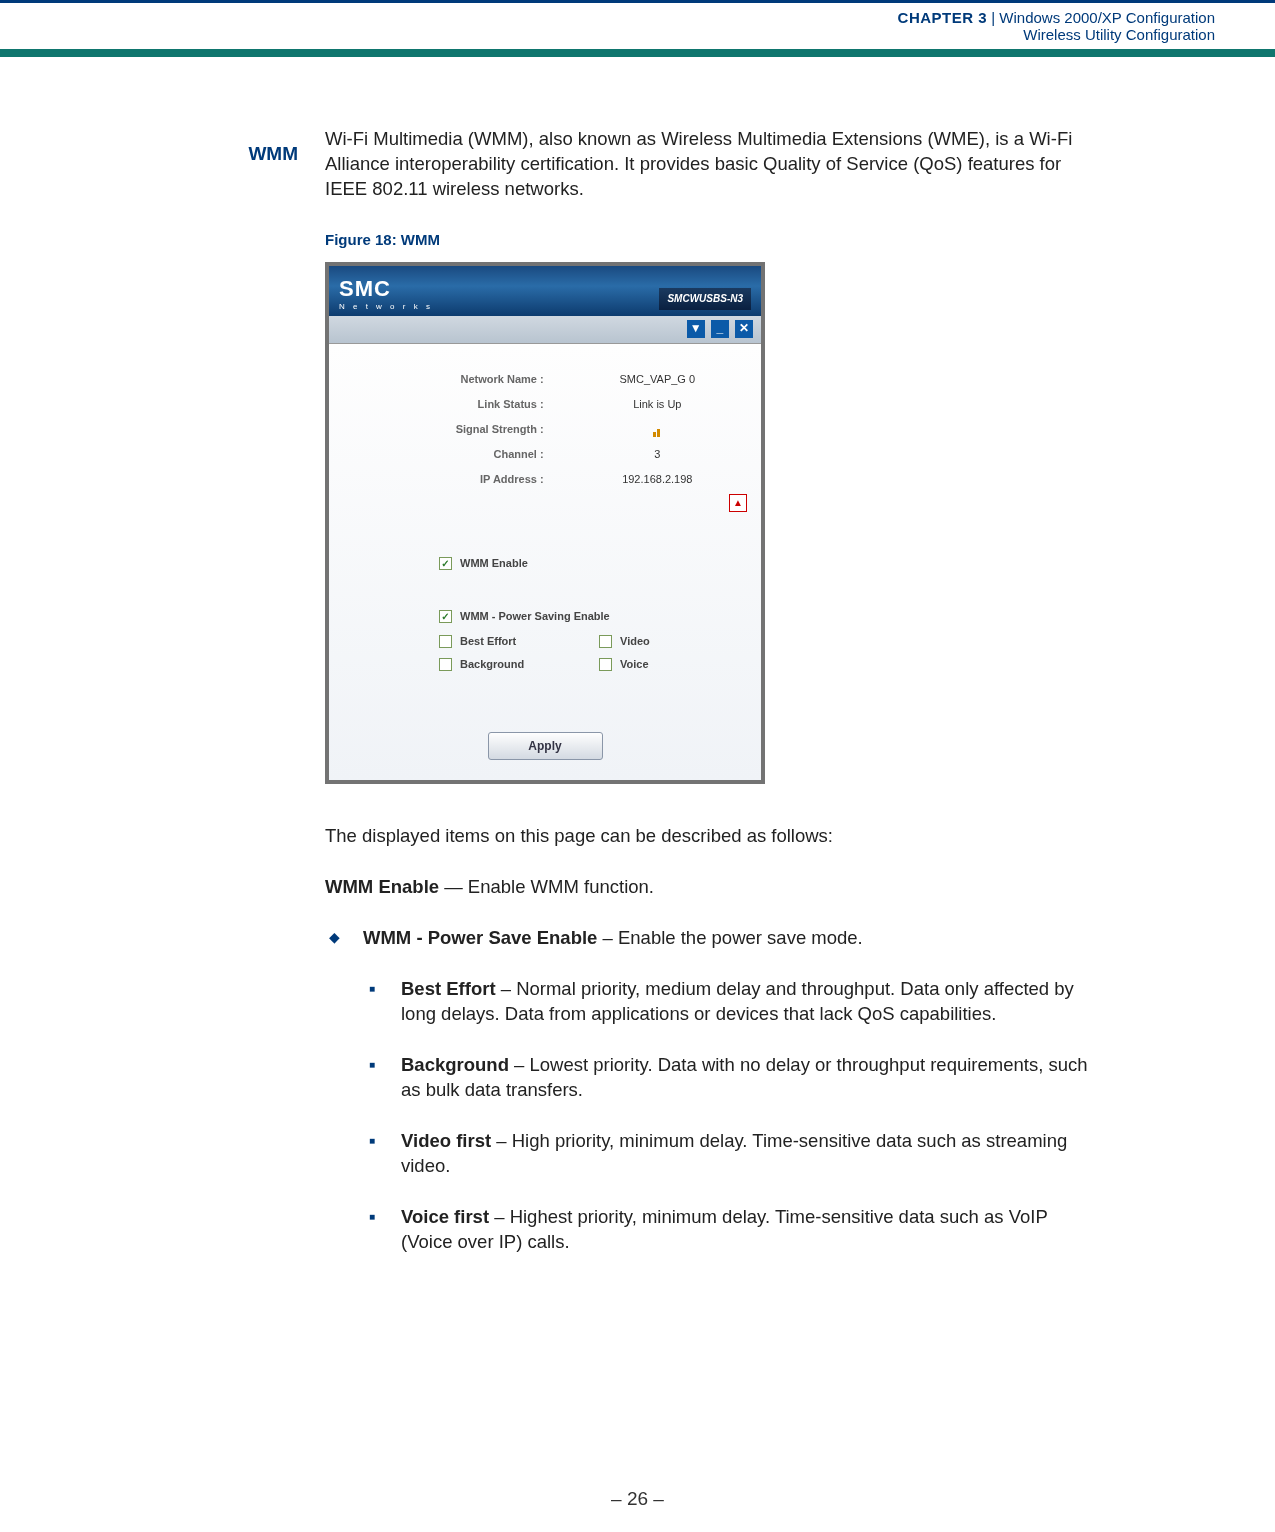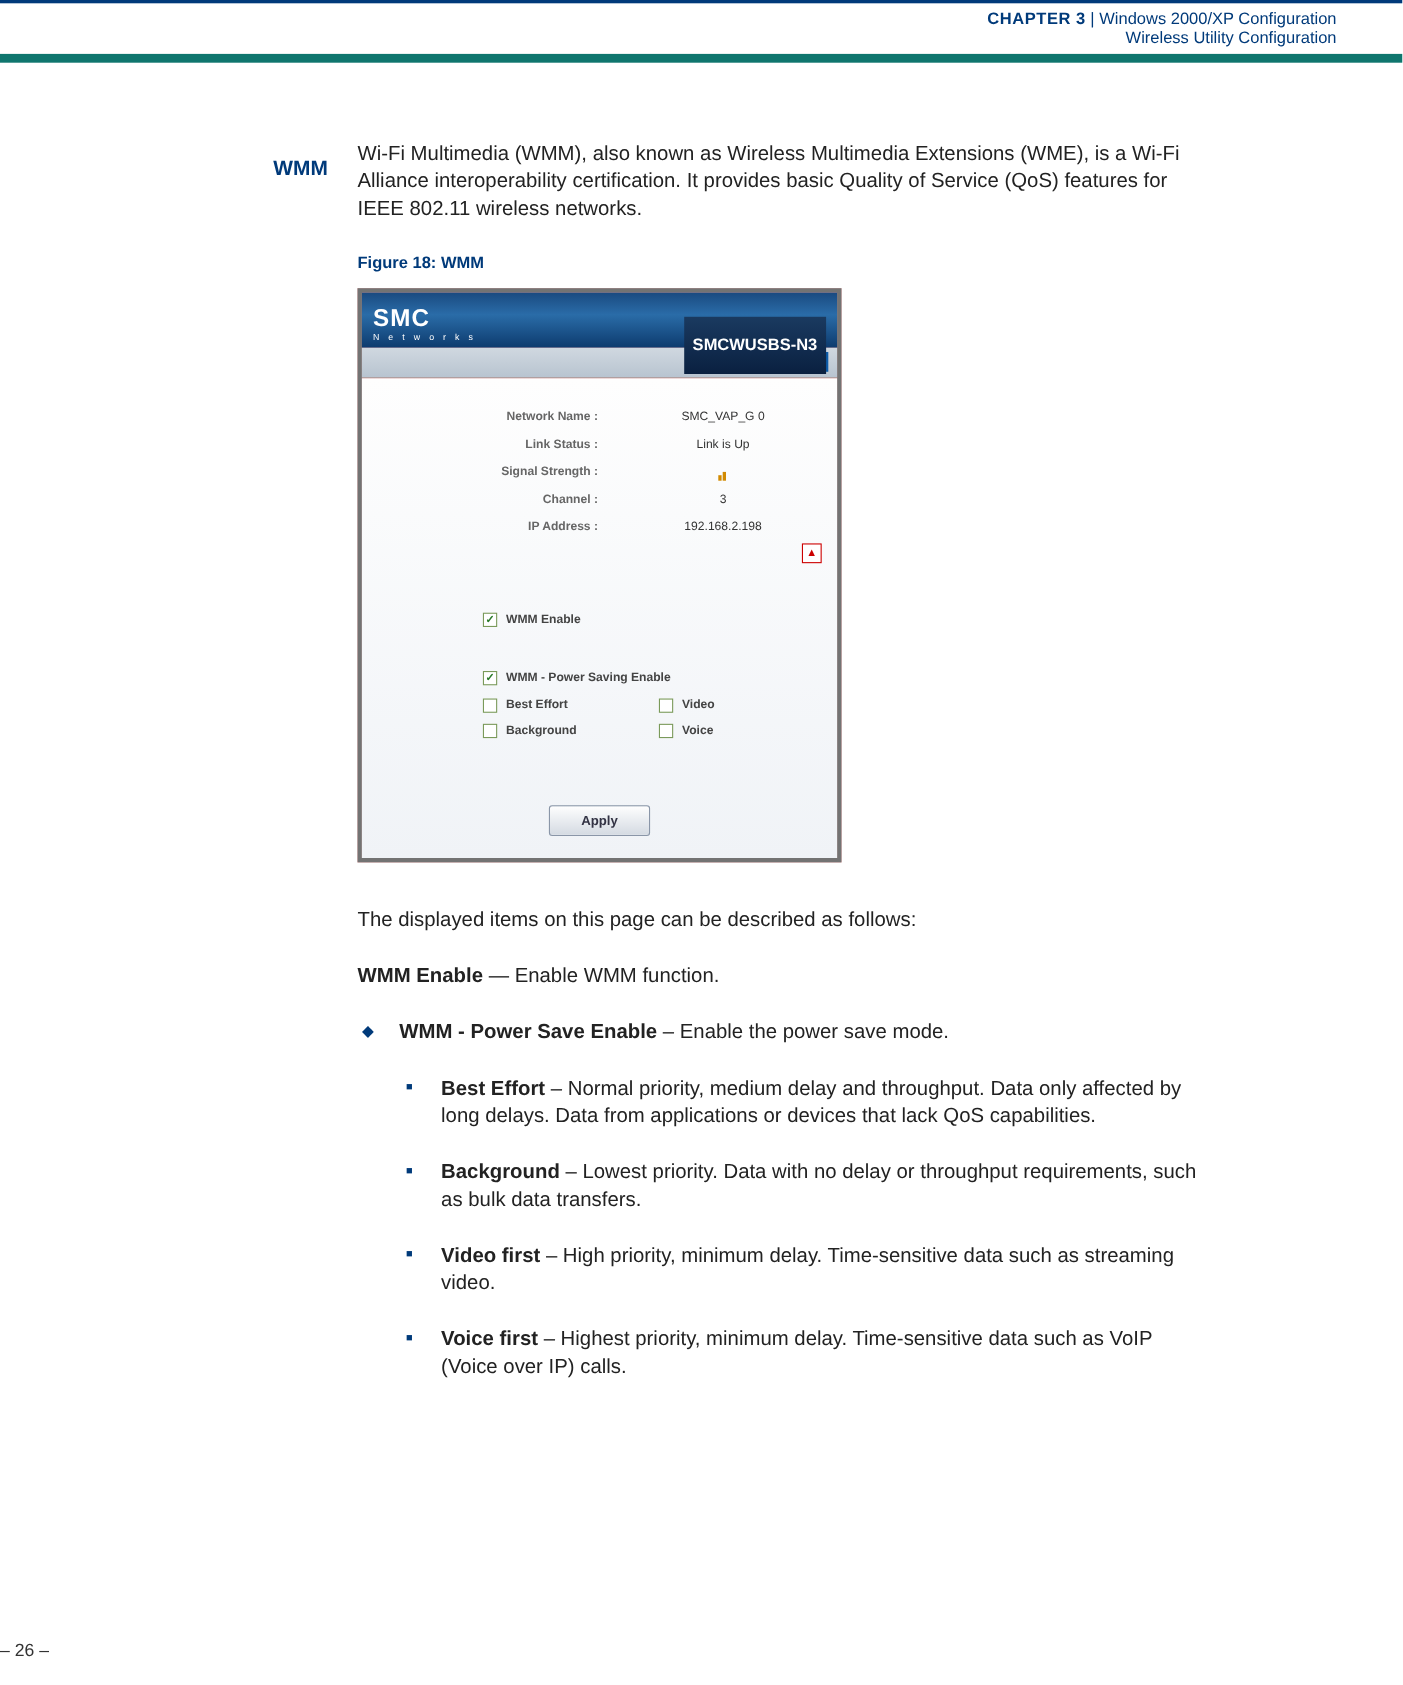--- a/index.html
+++ b/index.html
@@ -72,23 +72,24 @@
     color: #fff;
     font-family: Arial, sans-serif;
   }
   .win-logo .smc { font-size: 22px; font-weight: bold; letter-spacing: 1px;}
   .win-logo .nets { font-size: 8px; letter-spacing: 3px; display:block; margin-top:-2px;}
   .win-model {
     position: absolute;
     right: 10px; top: 22px;
     background: linear-gradient(#1a3a60,#0a2040);
     color: #fff;
-    font-size: 15px;
-    font-weight: bold;
-    padding: 16px 8px;
+    font-size: 10px;
+    font-style: italic;
+    font-weight: bold;
+    padding: 4px 8px;
   }
   .win-controlbar {
     height: 28px;
     background: linear-gradient(#d0d8e0,#b8c4d0);
     border-bottom: 1px solid #999;
     text-align: right;
     padding: 4px 8px 0 0;
   }
   .win-btn {
     display: inline-block;
@@ -174,21 +175,21 @@
     justify-content: center;
     font-size: 10px;
     color: #2a7a2a;
   }
   .apply-wrap {
     text-align: center;
     margin-top: 60px;
   }
   .apply-btn {
     display: inline-block;
-    width: 92px;
+    width: 115px;
     padding: 5px 0;
     background: linear-gradient(#fefefe,#d4dae2);
     border: 1px solid #8a96a8;
     border-radius: 3px;
     font-size: 12px;
     font-weight: bold;
     color: #334;
   }
   
   .desc-intro { margin: 10px 0 26px 0; }
@@ -214,21 +215,22 @@
     color:#003a7a;
     position:absolute;
     left:-32px;
     top:5px;
     font-size:10px;
   }
   .page-footer {
     position: absolute;
     bottom: 22px;
     width: 100%;
-    font-size: 16px;
+    text-align: center;
+    font-size: 19px;
     color: #333;
   }
 </style>
 </head>
 <body>
 
 <div class="page-header">
   <div class="chapter-line">
     <b>CHAPTER 3</b><span>  |  </span><span>Windows 2000/XP Configuration</span>
   </div>

